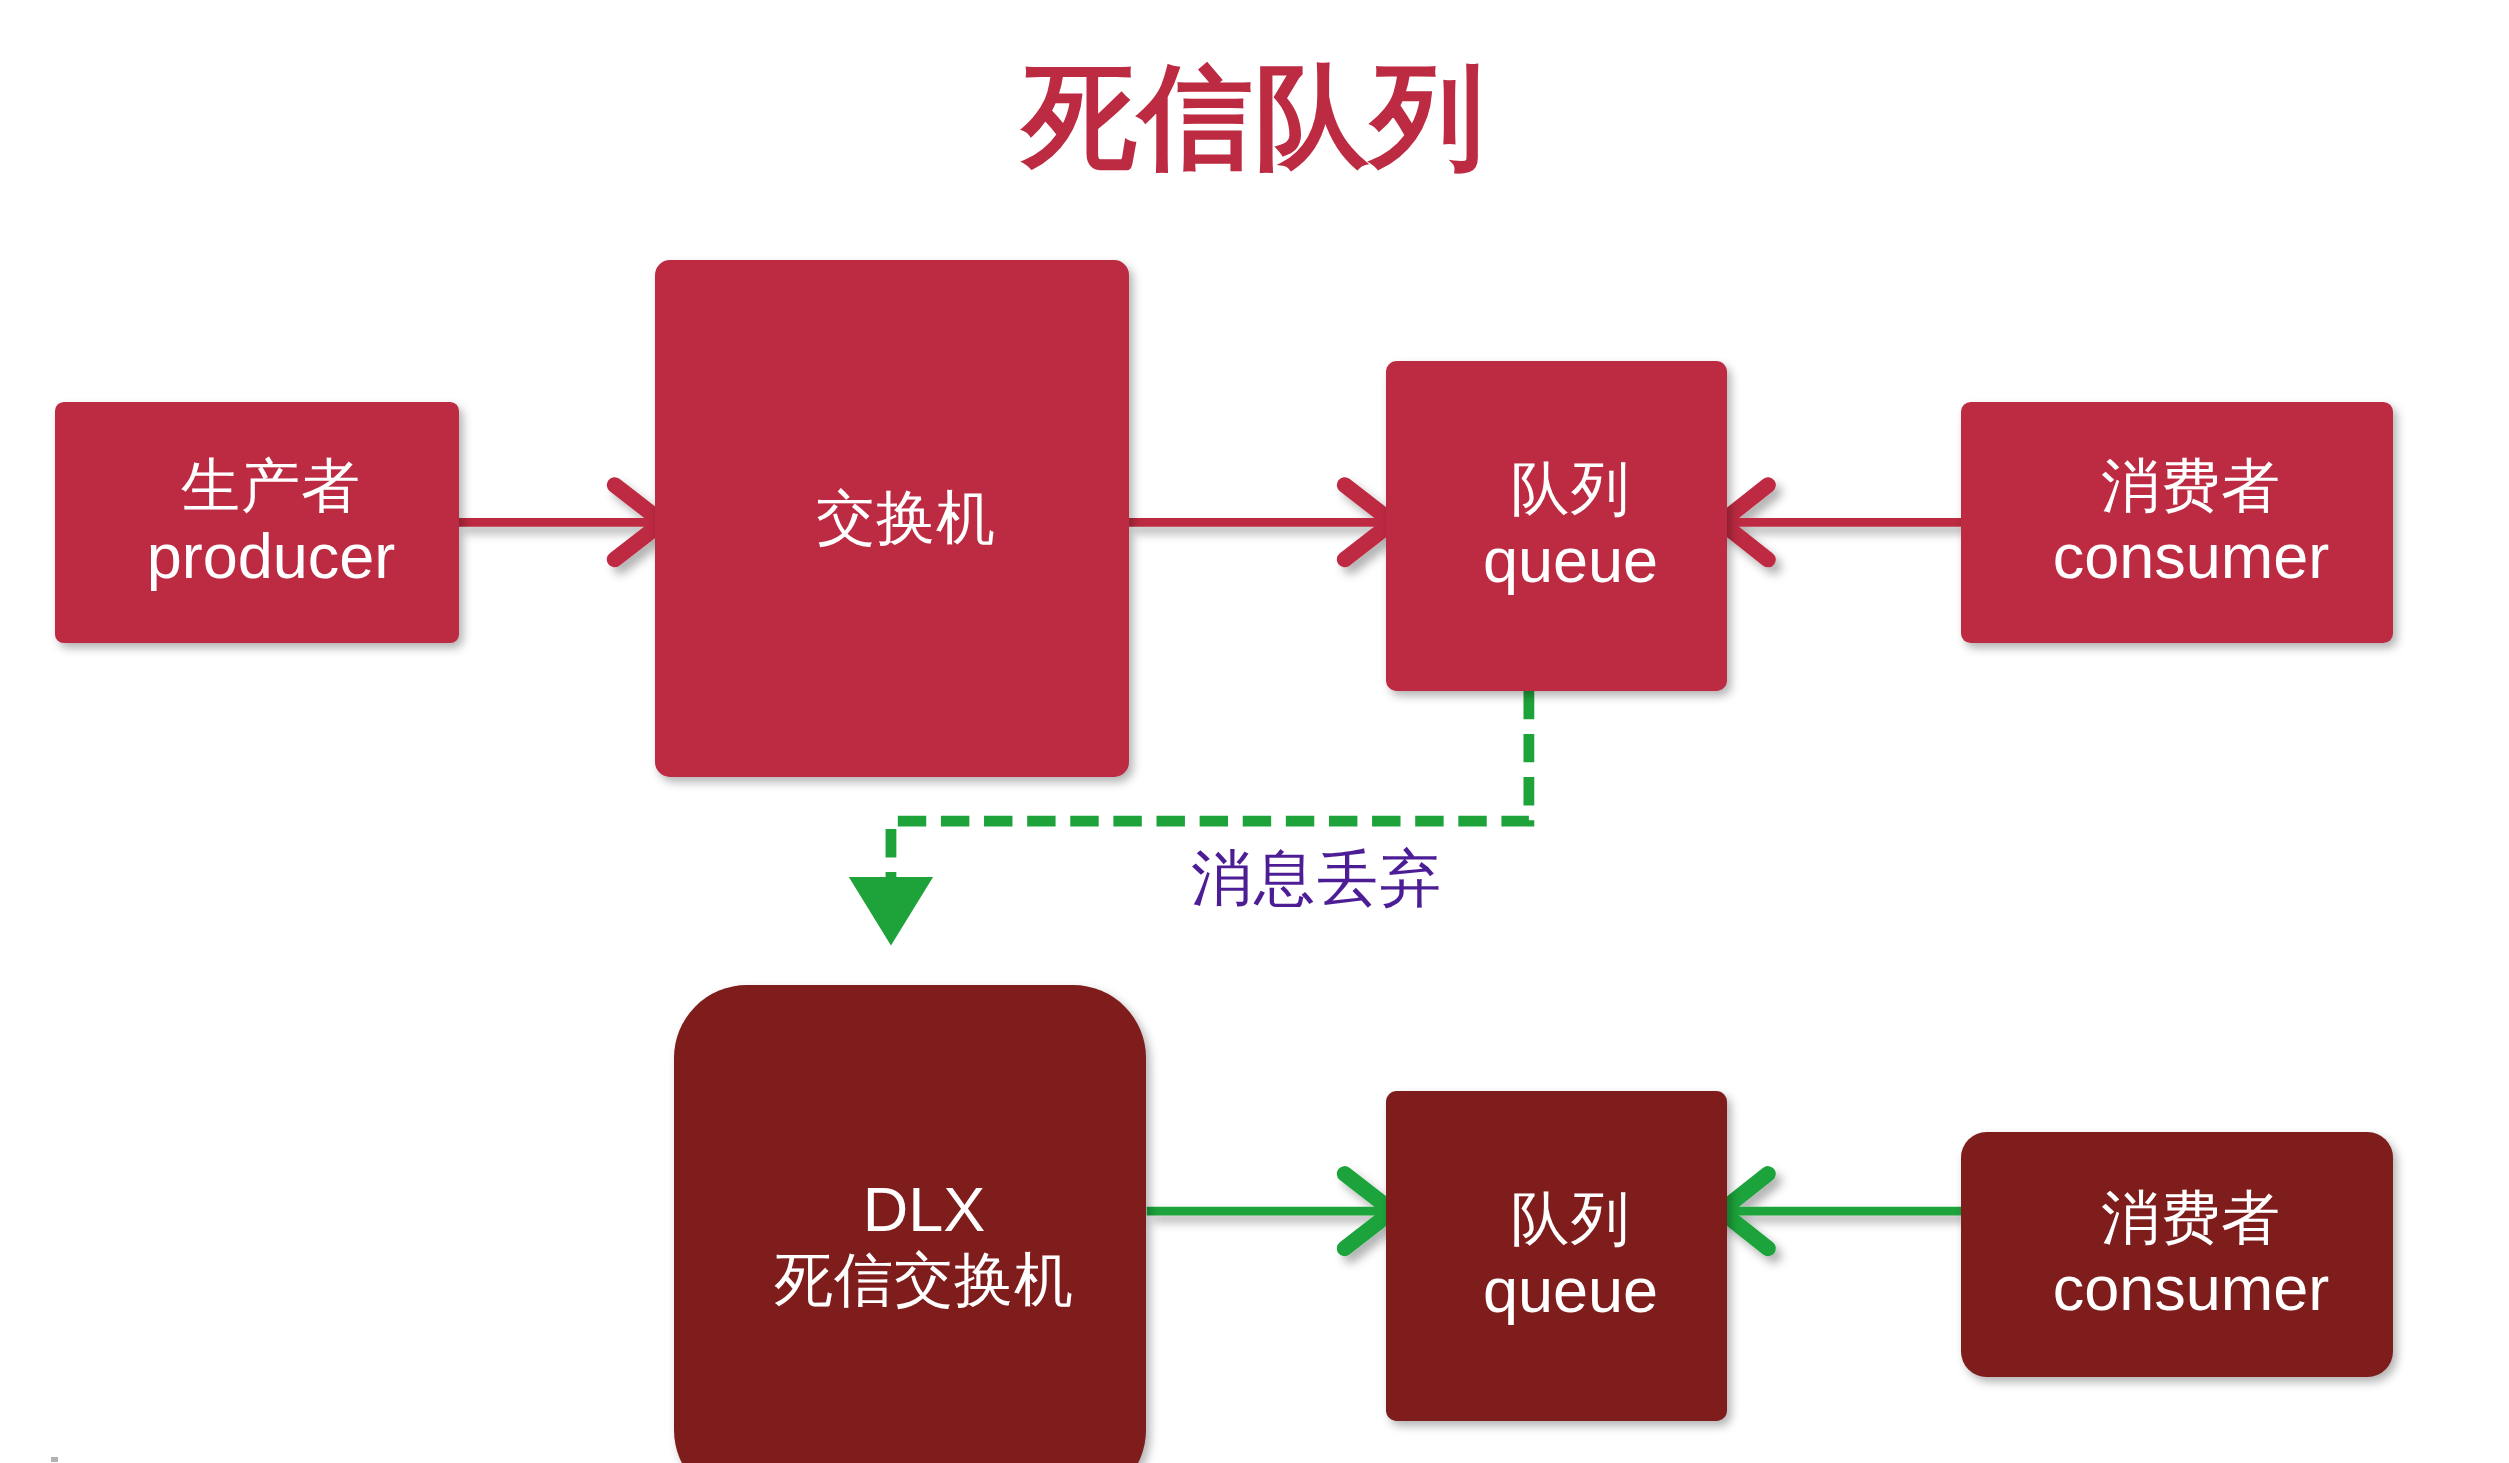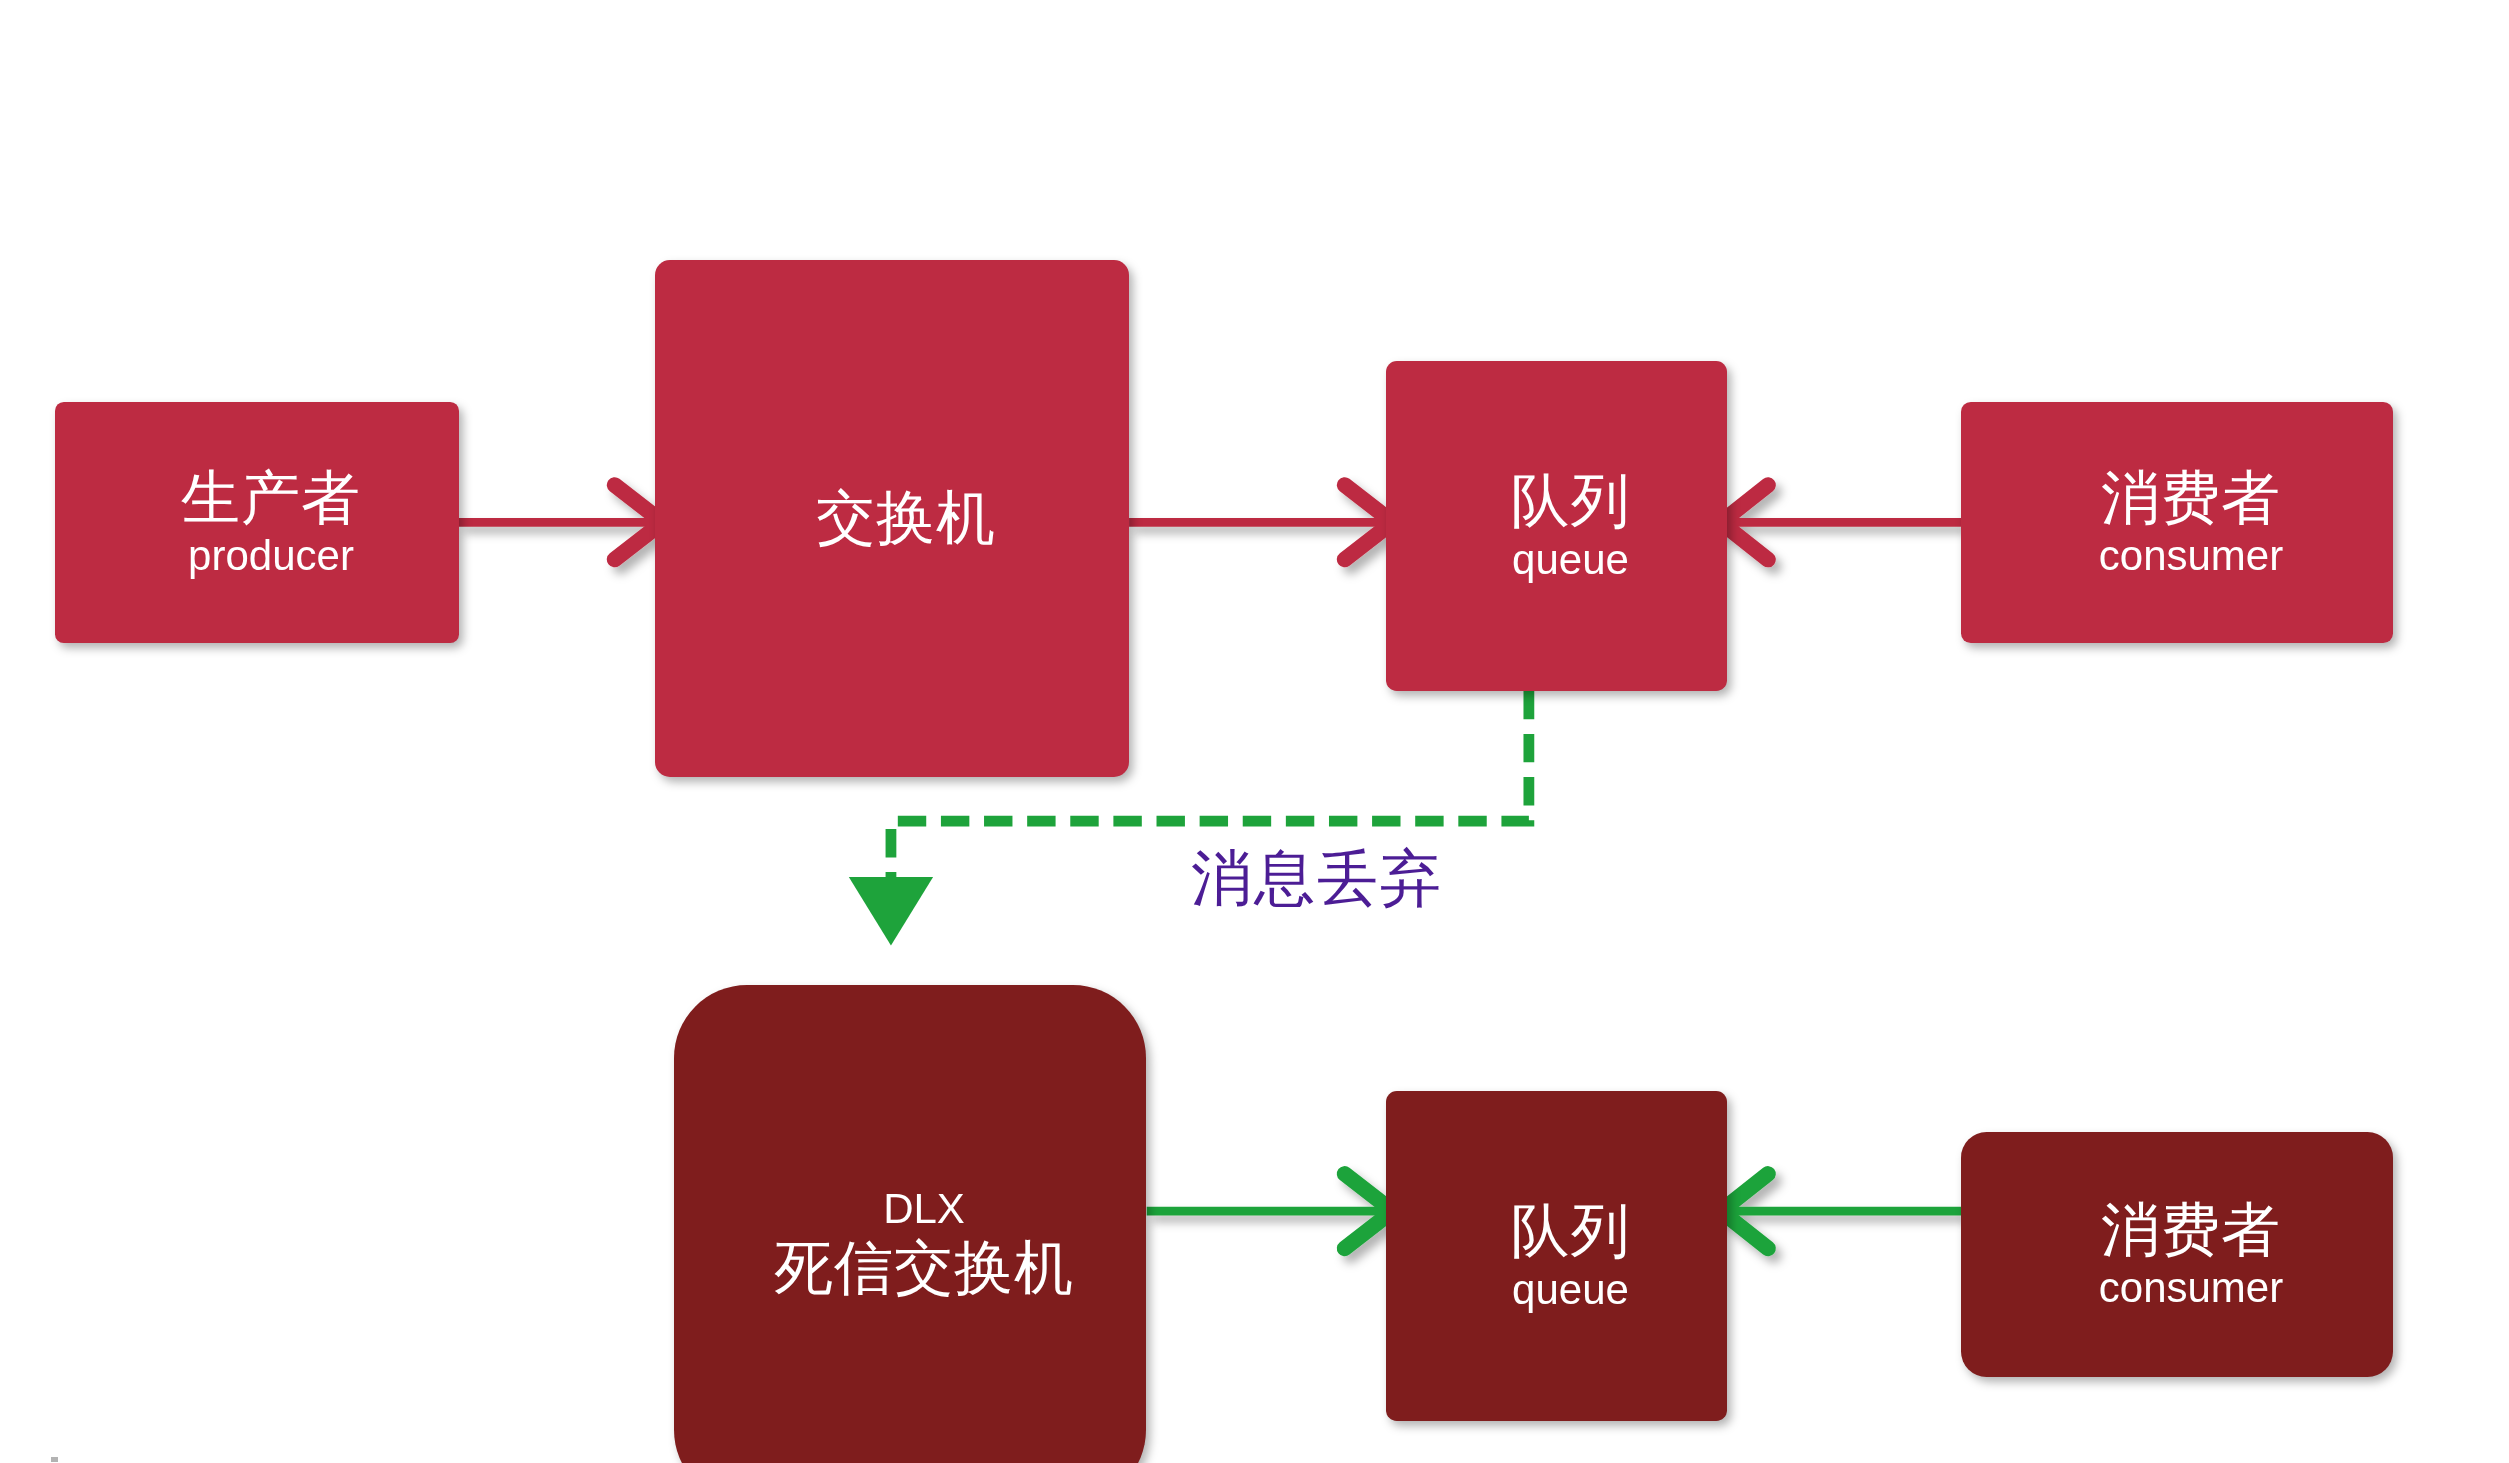--- a/index.html
+++ b/index.html
@@ -35,21 +35,21 @@
     box-sizing: border-box;
     line-height: 1.16;
     filter: drop-shadow(4.9px 5.9px 4.9px rgba(0,0,0,0.30));
     padding-left: 28px;
   }
   .node .line-cn {
     font-size: 59px;
     letter-spacing: 1px;
   }
   .node .line-en {
-    font-size: 42px;
+    font-size: 63px;
     letter-spacing: 0px;
   }
   .red-fill  { background: #bd2b42; }
   .green-fill{ background: #7f1d1d; margin-top: 44px; }
 
   
   #node-producer {
     left: 55px;  top: 402px;  width: 404px;  height: 241px;
     border-radius: 8.8px;
   }
@@ -106,20 +106,21 @@
     height: 4.9px;
     background: #9a9a9a;
     opacity: 0.75;
   }
 </style>
 </head>
 <body>
 
 <div id="canvas">
 
+  <div id="page-title">死信队列</div>
 
   <svg id="diagram-svg" viewBox="0 0 2560 1493" xmlns="http://www.w3.org/2000/svg">
     <defs>
       <filter id="arrowShadow" x="-40%" y="-40%" width="190%" height="190%">
         <feDropShadow dx="6" dy="7" stdDeviation="5" flood-color="#000000" flood-opacity="0.30"></feDropShadow>
       </filter>
     </defs>
 
     <g filter="url(#arrowShadow)">
       <line x1="468" y1="533" x2="668" y2="533" stroke="#bd2b42" stroke-width="9" stroke-linecap="butt"></line>

